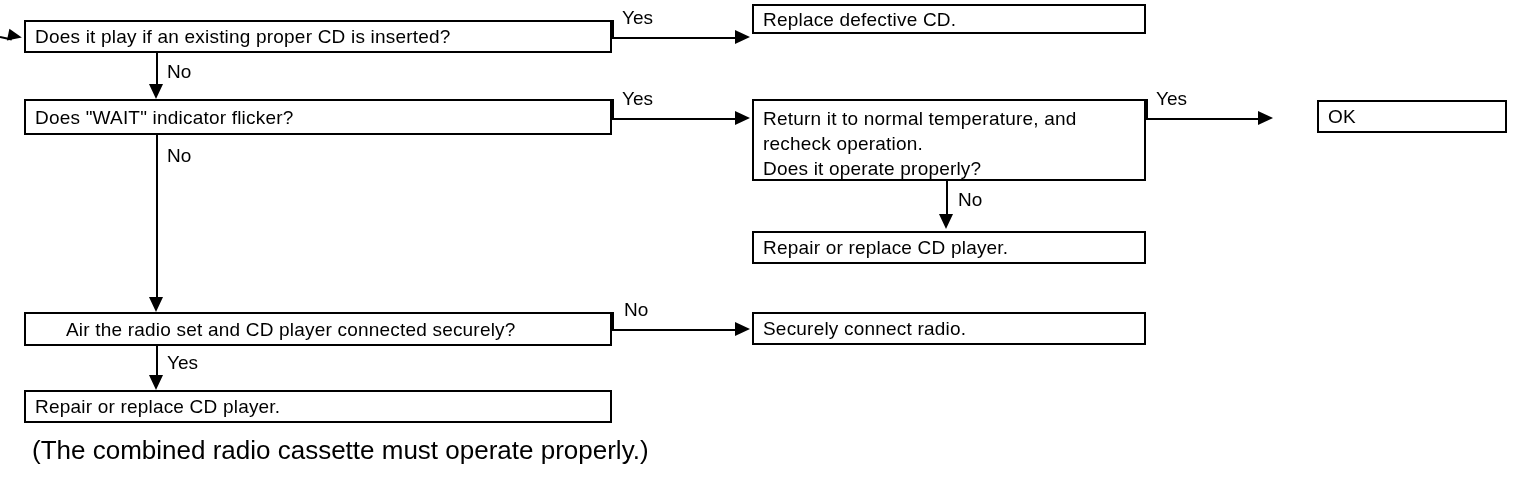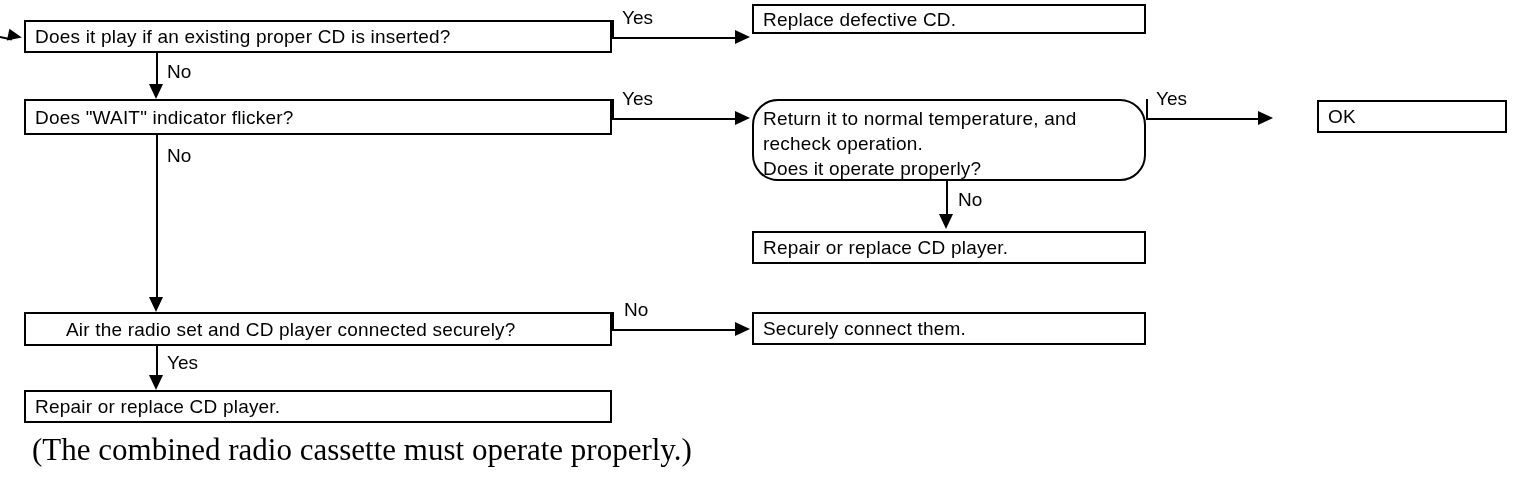--- a/index.html
+++ b/index.html
@@ -88,26 +88,25 @@
   .edge-label {
     position: absolute;
     font-size: 19px;
     line-height: 20px;
     color: #000000;
     white-space: nowrap;
   }
   
   .footnote {
     position: absolute;
-    font-size: 31px;
+    font-size: 26px;
     line-height: 26px;
     color: #000000;
     white-space: nowrap;
     font-stretch: condensed;
-    font-family: Liberation Serif, serif;
   }
 </style>
 </head>
 <body>
 
 <div id="chart-root">
 
   <div class="entry-tail" style="left:0px; top:36px; width:12px;"></div>
   <div class="entry-arrow" style="left:8px; top:30px;"></div>
 
@@ -124,21 +123,21 @@
   <div class="arrow-down" style="left:149px; top:84px;"></div>
   <div class="edge-label" style="left:167px; top:62px;">No</div>
 
   <div class="node" style="left:24px; top:99px; width:588px; height:36px;">Does "WAIT" indicator flicker?</div>
 
   <div class="vline" style="left:612px; top:99px; height:19px;"></div>
   <div class="hline" style="left:612px; top:118px; width:127px;"></div>
   <div class="arrow-right" style="left:735px; top:111px;"></div>
   <div class="edge-label" style="left:622px; top:89px;">Yes</div>
 
-  <div class="node multiline" style="left:752px; top:99px; width:394px; height:82px;border-radius:26px;">Return it to normal temperature, and
+  <div class="node multiline" style="left:752px; top:99px; width:394px; height:82px;">Return it to normal temperature, and
 recheck operation.
 Does it operate properly?</div>
 
   <div class="vline" style="left:1146px; top:99px; height:19px;"></div>
   <div class="hline" style="left:1146px; top:118px; width:116px;"></div>
   <div class="arrow-right" style="left:1258px; top:111px;"></div>
   <div class="edge-label" style="left:1156px; top:89px;">Yes</div>
 
   <div class="node" style="left:1280px; top:100px; width:190px; height:33px;margin-left:37px;">OK</div>
 
@@ -152,21 +151,21 @@
   <div class="arrow-down" style="left:149px; top:297px;"></div>
   <div class="edge-label" style="left:167px; top:146px;">No</div>
 
   <div class="node" style="left:24px; top:312px; width:588px; height:34px;padding-left:40px;">Air the radio set and CD player connected securely?</div>
 
   <div class="vline" style="left:612px; top:312px; height:17px;"></div>
   <div class="hline" style="left:612px; top:329px; width:127px;"></div>
   <div class="arrow-right" style="left:735px; top:322px;"></div>
   <div class="edge-label" style="left:624px; top:300px;">No</div>
 
-  <div class="node" style="left:752px; top:312px; width:394px; height:33px;">Securely connect them.</div>
+  <div class="node" style="left:752px; top:312px; width:394px; height:33px;">Securely connect radio.</div>
 
   <div class="vline" style="left:156px; top:346px; height:31px;"></div>
   <div class="arrow-down" style="left:149px; top:375px;"></div>
   <div class="edge-label" style="left:167px; top:353px;">Yes</div>
 
   <div class="node" style="left:24px; top:390px; width:588px; height:33px;">Repair or replace CD player.</div>
 
   <div class="footnote" style="left:32px; top:437px;">(The combined radio cassette must operate properly.)</div>
 
 </div>

